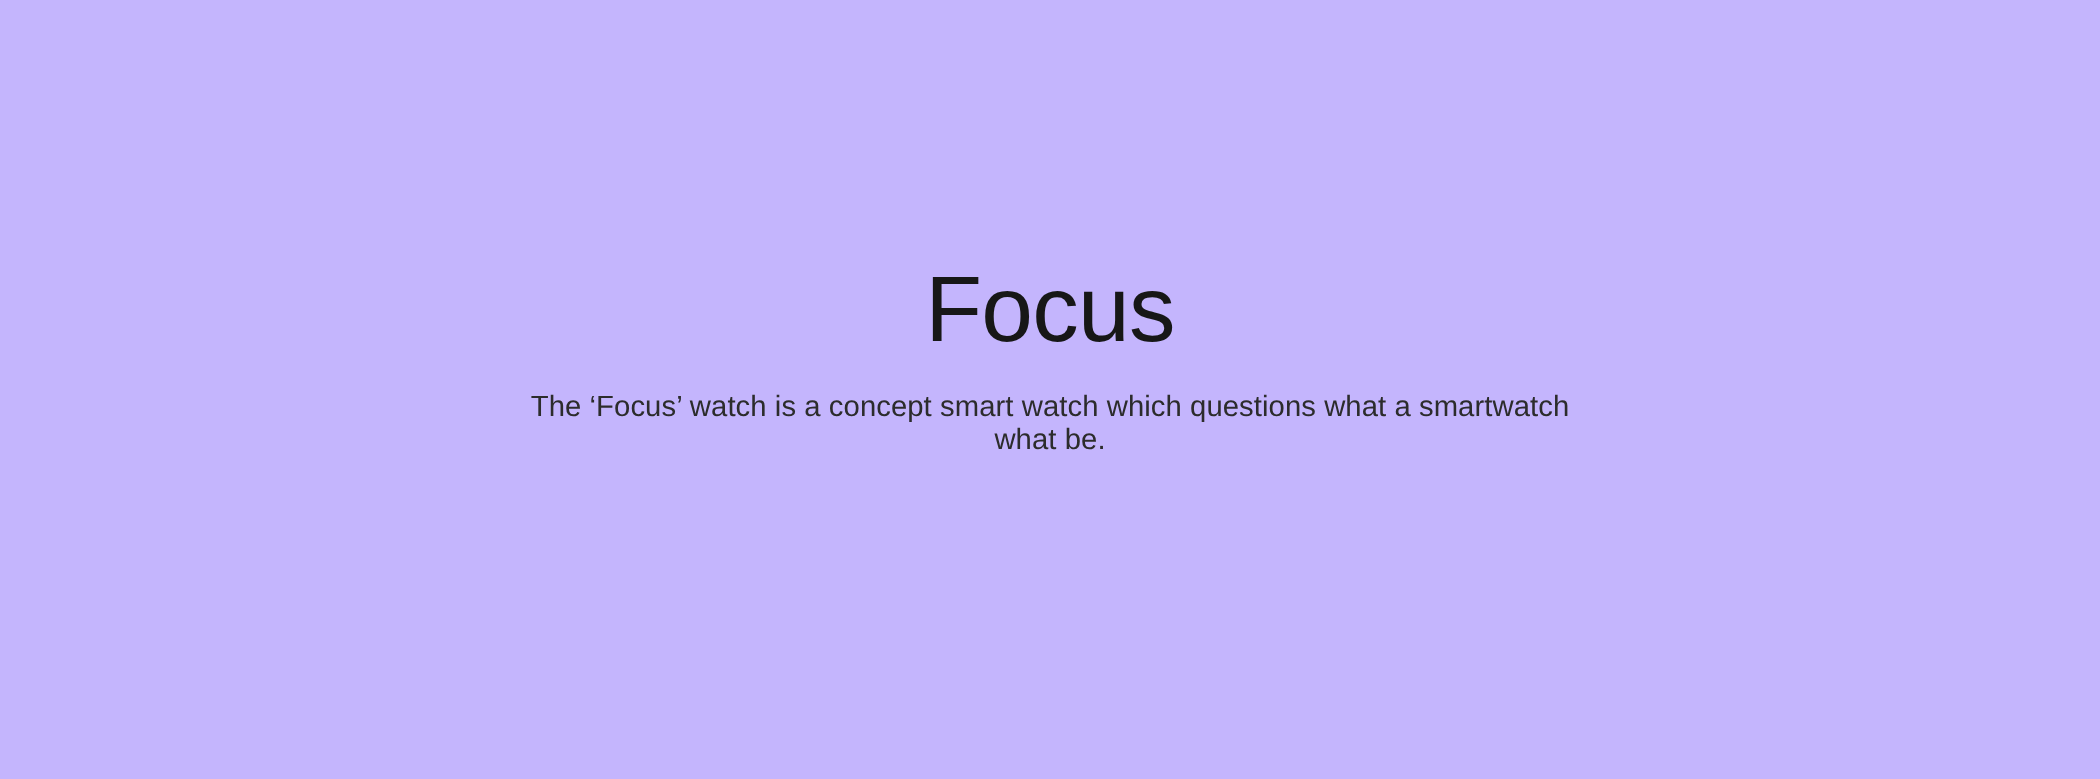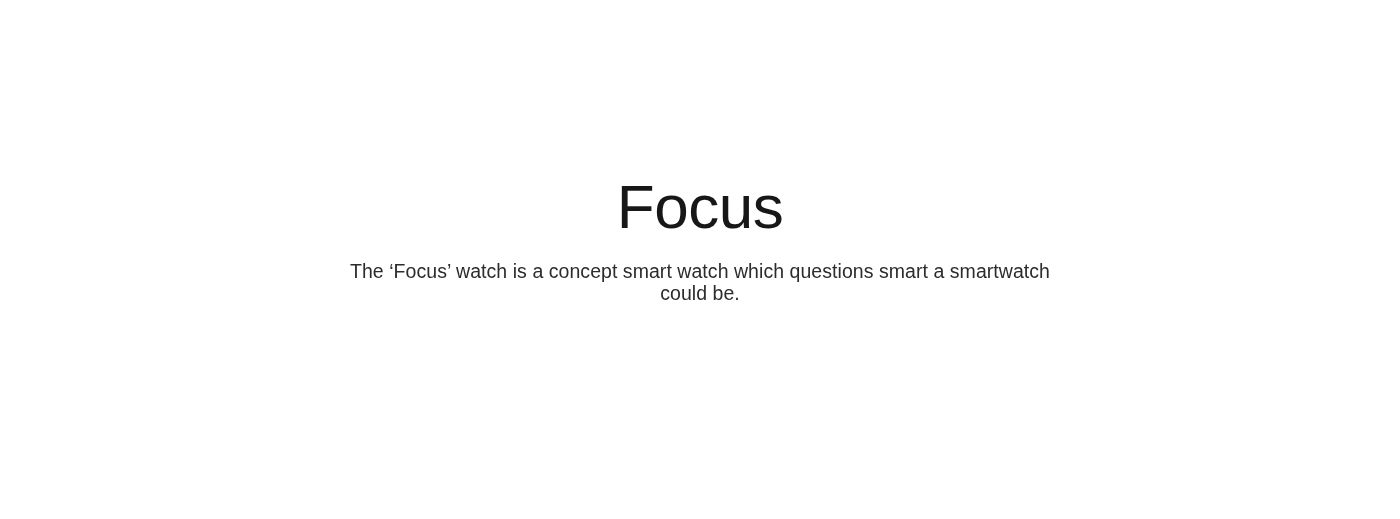--- a/index.html
+++ b/index.html
@@ -12,21 +12,21 @@
     height: 519px;
     background: #e9e9e9;
     font-family: "Liberation Sans", sans-serif;
     overflow: hidden;
   }
 
   .page {
     position: relative;
     width: 1400px;
     height: 519px;
-    background: #ffffff;
+    background: #c4b5fd;
     box-sizing: border-box;
   }
 
   .hero {
     position: absolute;
     left: 0;
     right: 0;
     top: 176px;
     display: flex;
     flex-direction: column;
@@ -58,17 +58,17 @@
 </style>
 </head>
 <body>
 
 <div class="page">
 
   <div class="hero">
 
     <h1 class="hero-title">Focus</h1>
 
-    <p class="hero-subtitle">The ‘Focus’ watch is a concept smart watch which questions smart a smartwatch could be.</p>
+    <p class="hero-subtitle">The ‘Focus’ watch is a concept smart watch which questions what a smartwatch what be.</p>
 
   </div>
 
 </div>
 
 </body></html>

